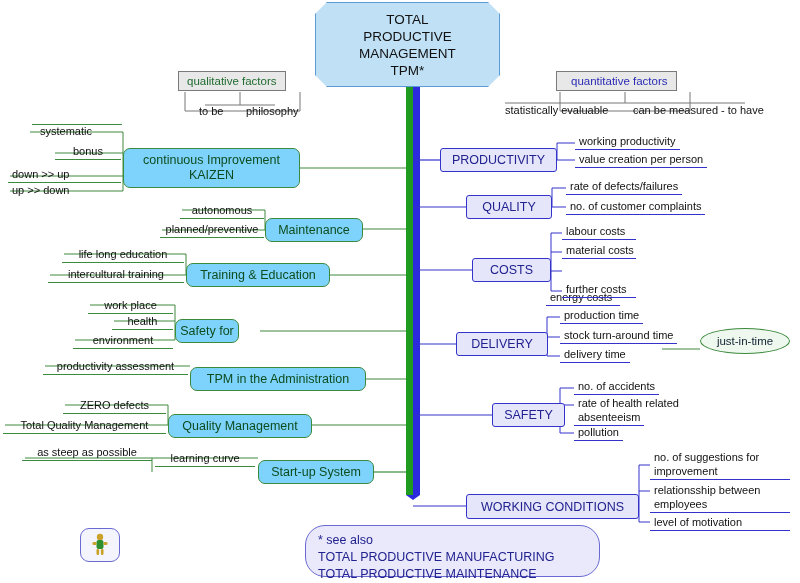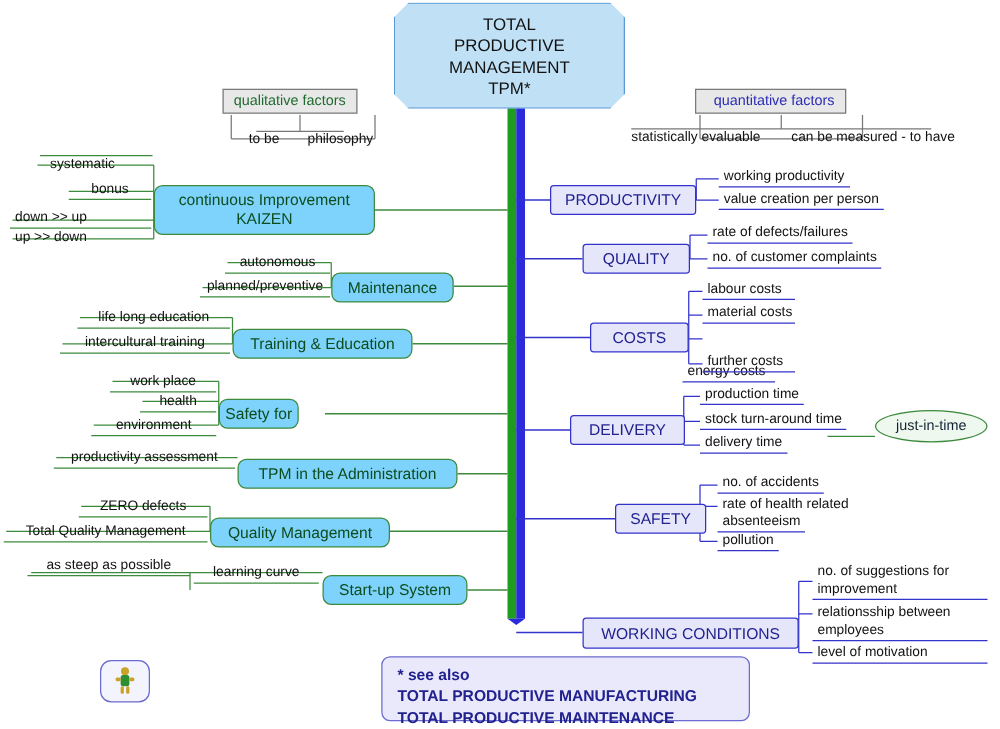--- a/index.html
+++ b/index.html
@@ -62,22 +62,22 @@
 
   
   .oval{
     border:1px solid #3c8a3c;background:#eef8ee;border-radius:50%/50%;
     font-size:11.5px;color:#123;padding:5px 12px;white-space:nowrap;
     display:flex;align-items:center;justify-content:center;
   }
 
   
   .note{
-    border:1px solid #6a6ad0;background:#e9e9fb;border-radius:7px;
-    font-size:12.5px;color:#21218f;line-height:17px;padding:6px 12px;font-weight:bold;
+    border:1px solid #6a6ad0;background:#e9e9fb;border-radius:20px;
+    font-size:12.5px;color:#21218f;line-height:17px;padding:6px 12px;
   }
 
   
   .iconbox{
     border:1px solid #6a6ad0;background:#f4f4ff;border-radius:9px;
     display:flex;align-items:center;justify-content:center;
   }
 </style>
 </head>
 <body>

